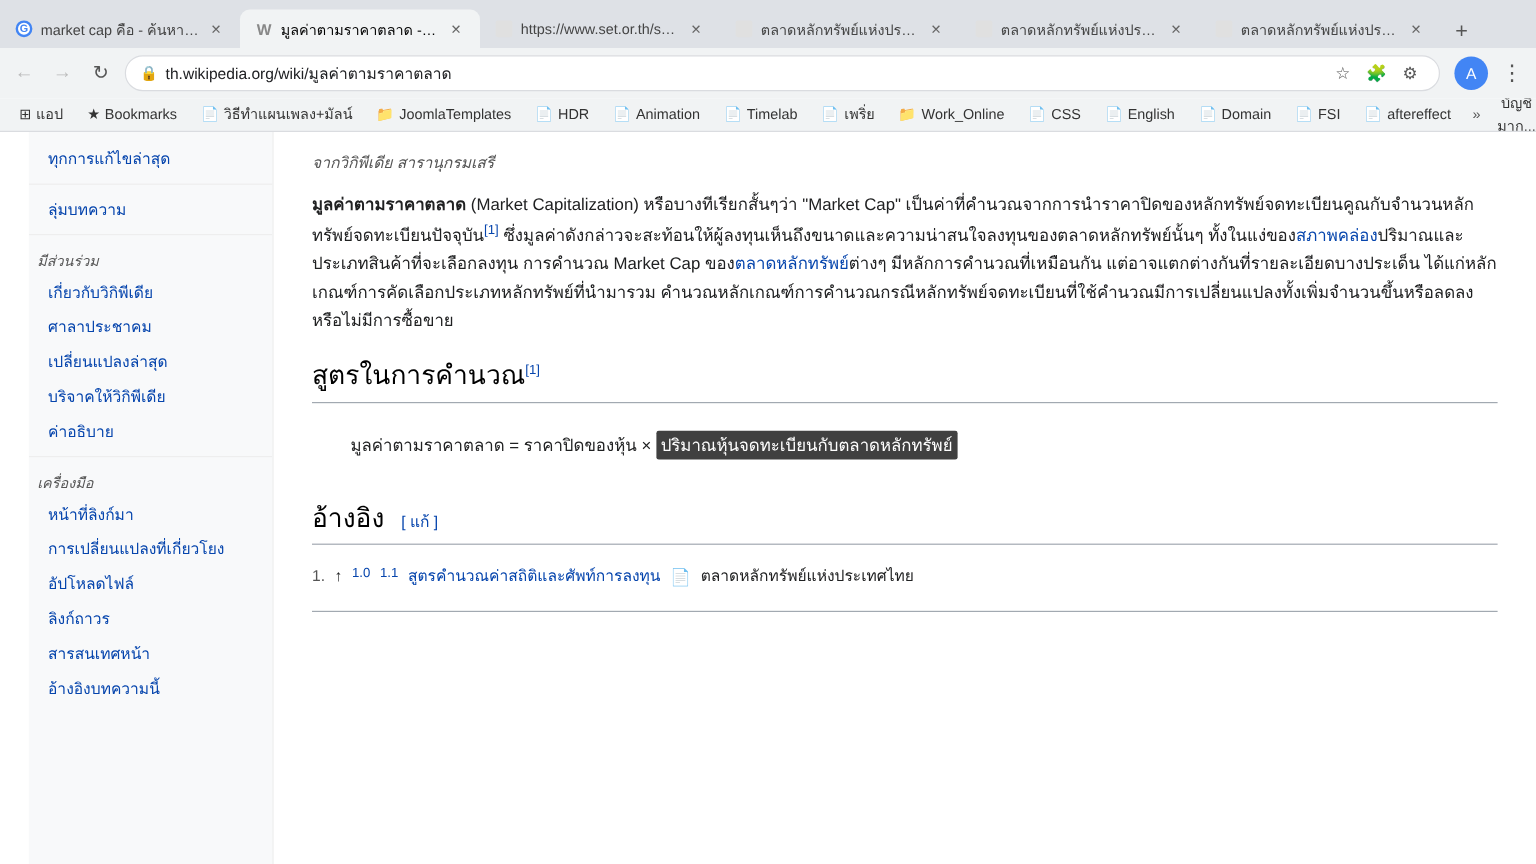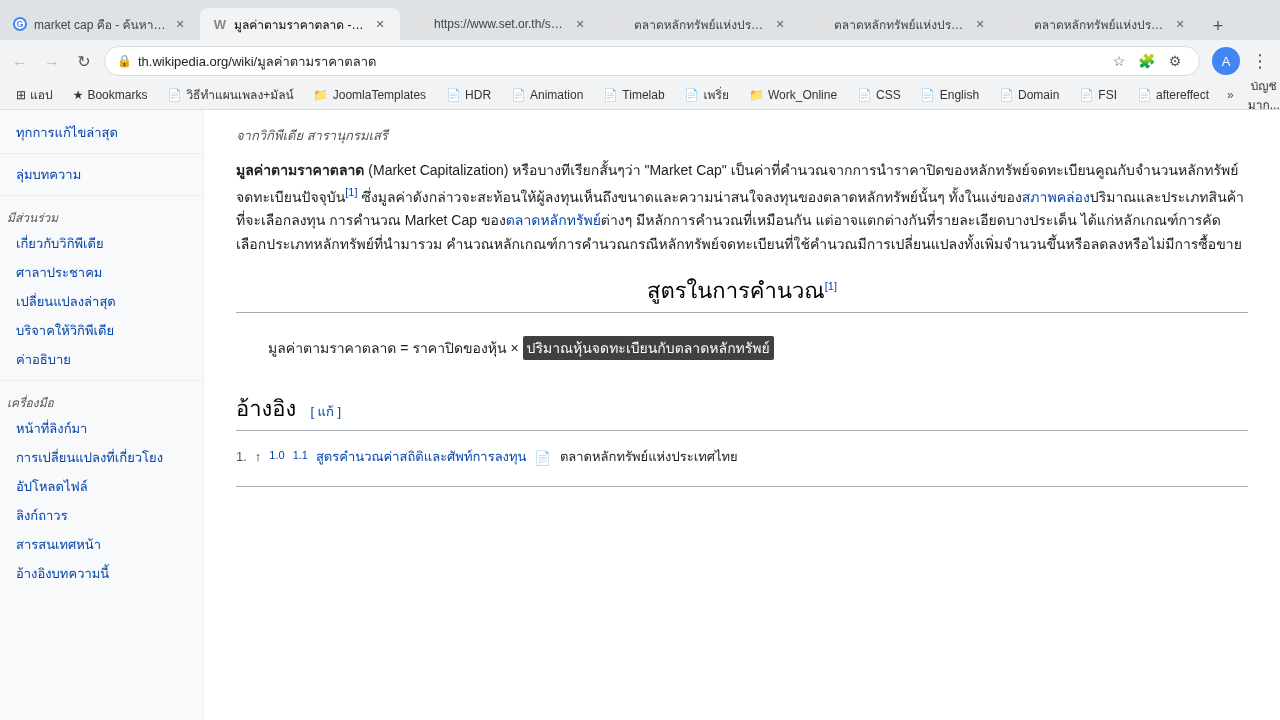--- a/index.html
+++ b/index.html
@@ -160,20 +160,21 @@
 
     
     .sidebar {
       width: 204px;
       flex-shrink: 0;
       background: #fff;
       padding: 8px 0;
       border-right: 1px solid #eee;
       overflow-y: auto;
       font-size: 13px;
+      margin-left: 24px;
     }
     .sidebar-section-title {
       padding: 6px 16px 2px 7px;
       font-size: 12px;
       color: #555;
       font-style: italic;
     }
     .sidebar-item {
       padding: 4px 16px;
       color: #0645ad;
@@ -208,21 +209,20 @@
     .wiki-intro strong { font-weight: bold; }
     .wiki-link { color: #0645ad; text-decoration: none; }
     sup { font-size: 11px; color: #0645ad; }
     .wiki-section-title {
       font-size: 22px;
       font-weight: normal;
       border-bottom: 1px solid #a2a9b1;
       padding-bottom: 4px;
       margin: 16px 0 12px 0;
       color: #000;
-      text-align: center;
     }
     .formula-block {
       padding: 12px 32px;
       margin: 8px 0;
       font-size: 14px;
     }
     .formula-highlight {
       background: #404040;
       color: #fff;
       padding: 4px 4px;

